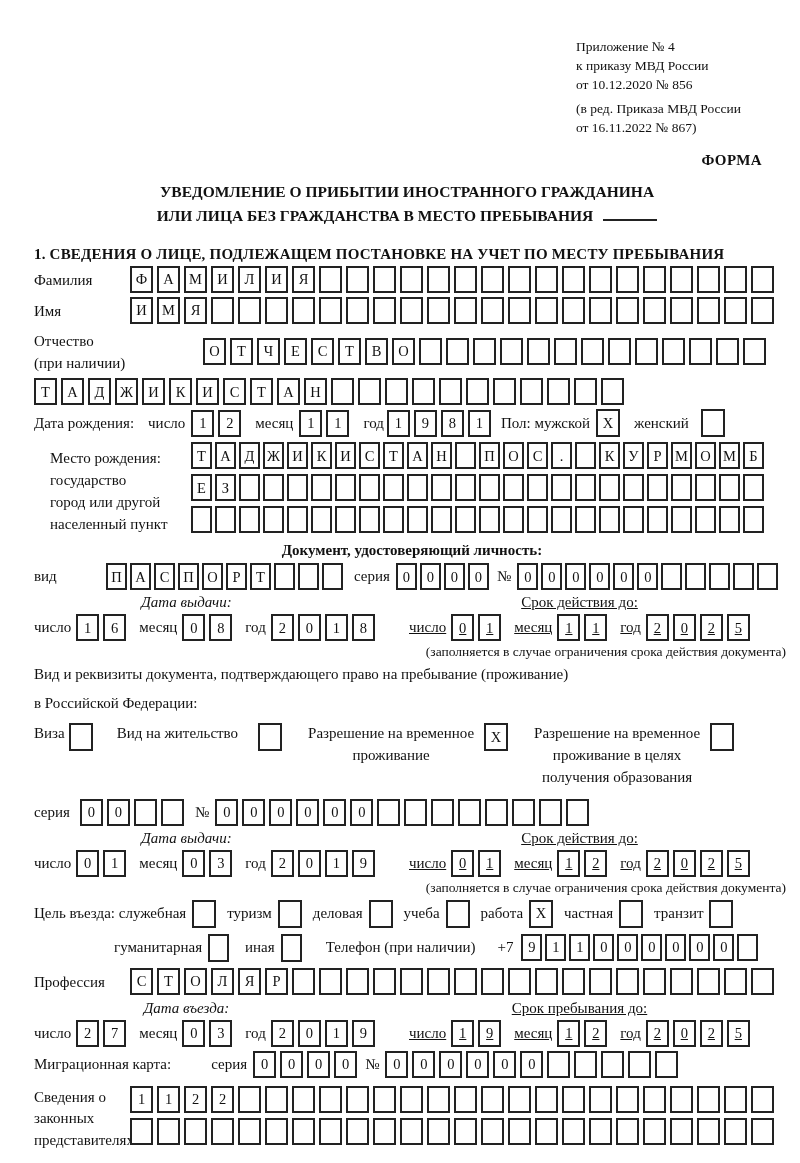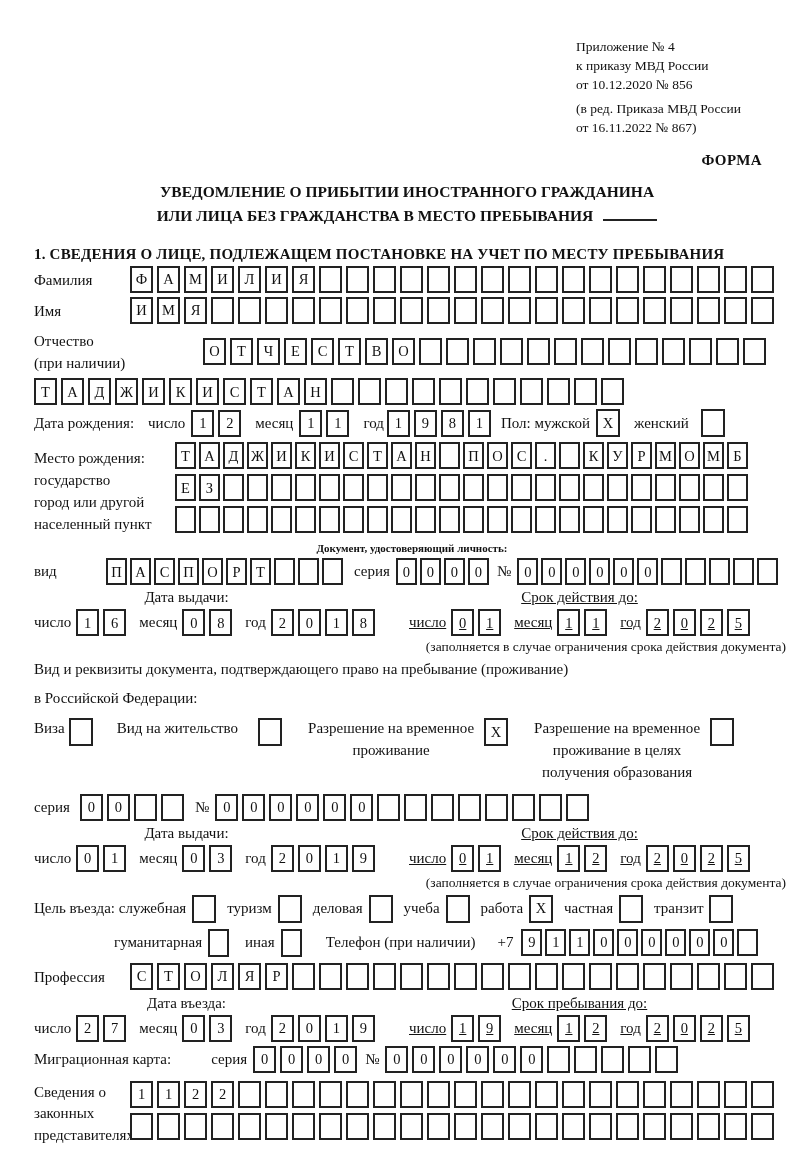--- a/index.html
+++ b/index.html
@@ -33,29 +33,29 @@
   .tight .cbox { width:21px; margin-right:3px; }
   .chk { width:24px; height:28px; }
 
   .stack { display:flex; flex-direction:column; }
   .stack > .boxrow { margin-bottom:5px; }
 
   .inlinerow { display:flex; align-items:center; flex-wrap:nowrap; margin-bottom:4px; }
   .inlinerow > span { margin-right:6px; }
   .inlinerow .boxrow { margin-right:10px; }
 
-  .dochead { text-align:center; font-weight:bold; font-size:11px; margin:2px 0 4px 0; }
+  .dochead { text-align:center; font-weight:bold; font-size:15px; margin:2px 0 4px 0; }
 
   .dateblk { margin-top:3px; margin-bottom:3px; }
   .datecols { display:flex; }
   .dcol { display:flex; flex-direction:column; }
   .dcol.left { width:375px; }
   .dcol.right { flex:1;text-decoration:underline; }
   .dtitle { font-size:15px; text-align:center; margin-bottom:3px; }
-  .dcol.left .dtitle { padding-right:70px; }
+  .dcol.left .dtitle { padding-right:70px;font-style:italic; }
   .dcol.right .dtitle { padding-right:40px; }
   .dline { display:flex; align-items:center; }
   .dline > span { margin-right:5px; }
   .dline .boxrow { margin-right:9px; }
   .dnote { text-align:right; font-size:13.5px; margin-top:3px; padding-right:4px; }
 
   .plain { font-size:15px; line-height:1.5; margin-bottom:6px; }
   .plain2 { font-size:15px; line-height:1.5; margin-bottom:7px; }
 
   .chkrow { display:flex; align-items:flex-start; margin:2px 0 10px 0; }
@@ -229,21 +229,21 @@
         <span class="cbox">9</span>
         <span class="cbox">8</span>
         <span class="cbox">1</span>
       </span>
     <span>Пол: мужской</span>
     <span class="cbox chk" style="margin-right:14px;">X</span>
     <span style="margin-right:12px;">женский</span>
     <span class="cbox chk"></span>
   </div>
 
-  <div class="row tight" style="margin-top:5px;">
+  <div class="row tight" style="margin-top:5px;margin-left:16px;">
     <div class="lbl w140">
       <div>Место рождения:</div>
       <div>государство</div>
       <div>город или другой</div>
       <div>населенный пункт</div>
     </div>
     <div class="stack">
       <div class="boxrow">
           <span class="cbox">Т</span>
           <span class="cbox">А</span>

